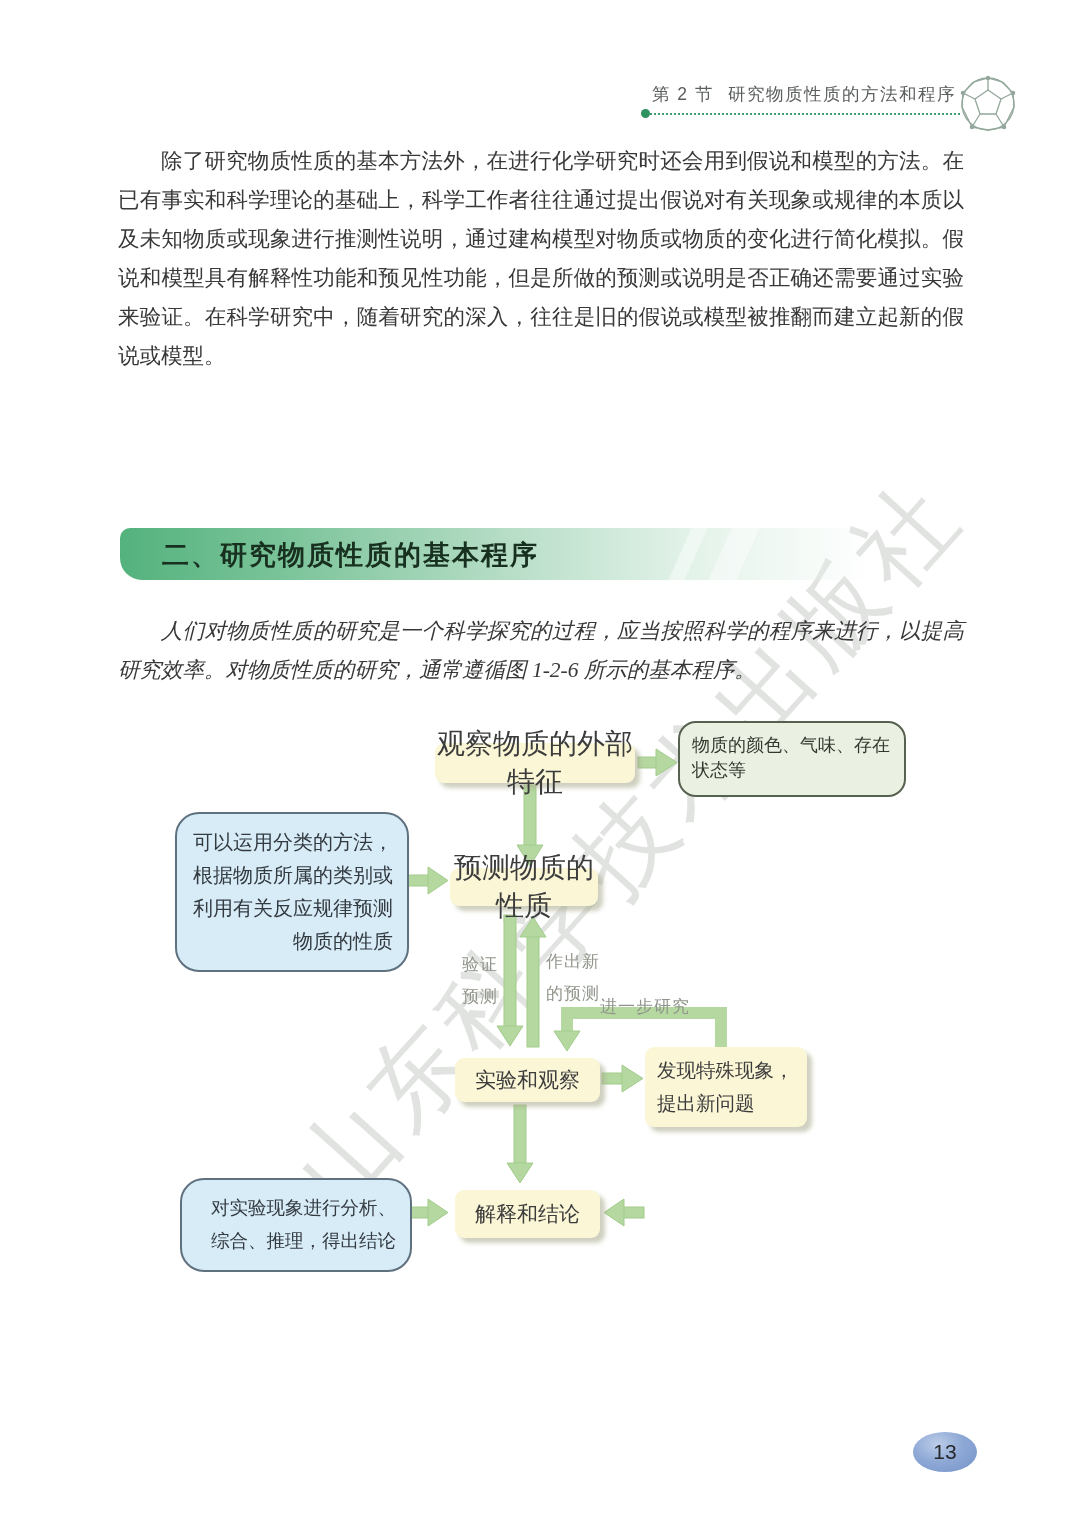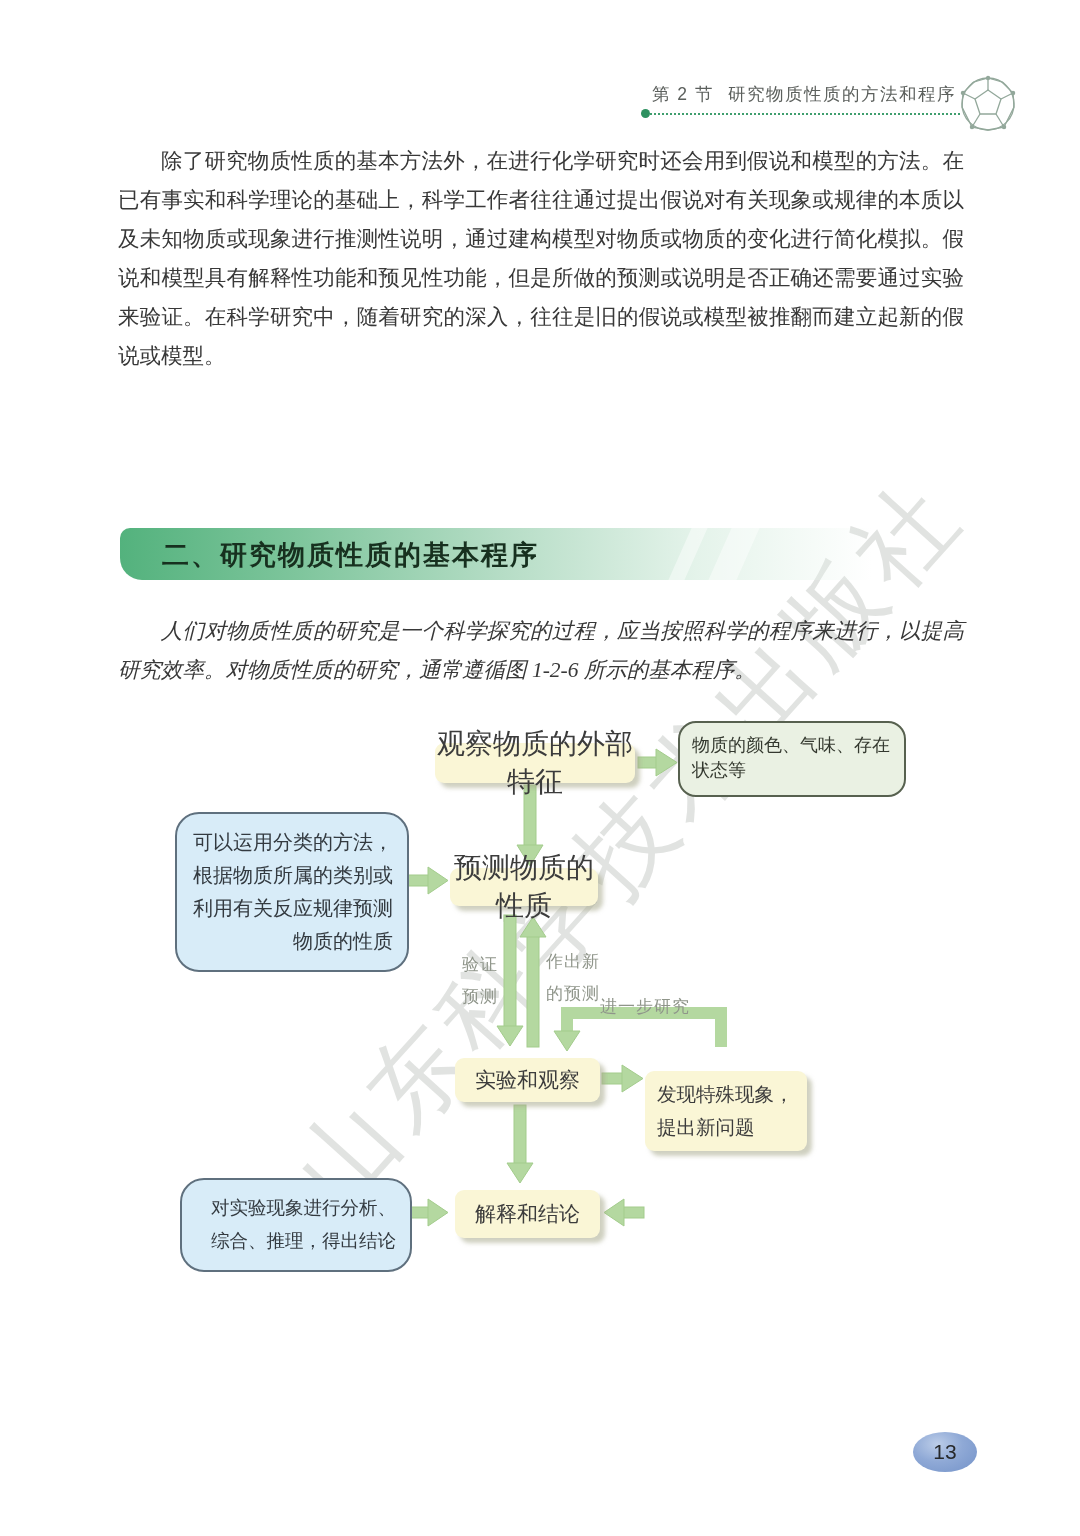--- a/index.html
+++ b/index.html
@@ -147,21 +147,21 @@
     <div class="fbox ybox" style="left:295px;top:28px;width:200px;height:40px;">观察物质的外部特征</div>
     <div class="fbox gbox" style="left:538px;top:6px;width:228px;min-height:76px;">物质的颜色、气味、存在状态等</div>
     <div class="fbox ybox" style="left:310px;top:153px;width:148px;height:38px;">预测物质的性质</div>
     <div class="fbox bbox" style="left:35px;top:97px;width:234px;min-height:155px;font-size:20px;">可以运用分类的方法，根据物质所属的类别或利用有关反应规律预测物质的性质</div>
 
     <div class="flabel" style="left:322px;top:234px;width:38px;">验证预测</div>
     <div class="flabel" style="left:406px;top:231px;width:56px;">作出新的预测</div>
     <div class="flabel" style="left:460px;top:276px;width:110px;white-space:nowrap;">进一步研究</div>
 
     <div class="fbox ybox" style="left:315px;top:343px;width:145px;height:44px;font-size:21px;">实验和观察</div>
-    <div class="fbox ybox" style="left:505px;top:332px;width:162px;height:80px;padding:8px 12px;font-size:19.5px;line-height:33px;justify-content:flex-start;text-align:left;margin-top:24px;">发现特殊现象，提出新问题</div>
+    <div class="fbox ybox" style="left:505px;top:332px;width:162px;height:80px;padding:8px 12px;font-size:19.5px;line-height:33px;justify-content:flex-start;text-align:left;">发现特殊现象，提出新问题</div>
     <div class="fbox bbox" style="left:40px;top:463px;width:232px;min-height:82px;font-size:18.5px;">对实验现象进行分析、综合、推理，得出结论</div>
     <div class="fbox ybox" style="left:315px;top:475px;width:145px;height:48px;font-size:21px;">解释和结论</div>
   </div>
 
 
   <div class="pagenum">
     <span>13</span>
   </div>
 
 </div>

